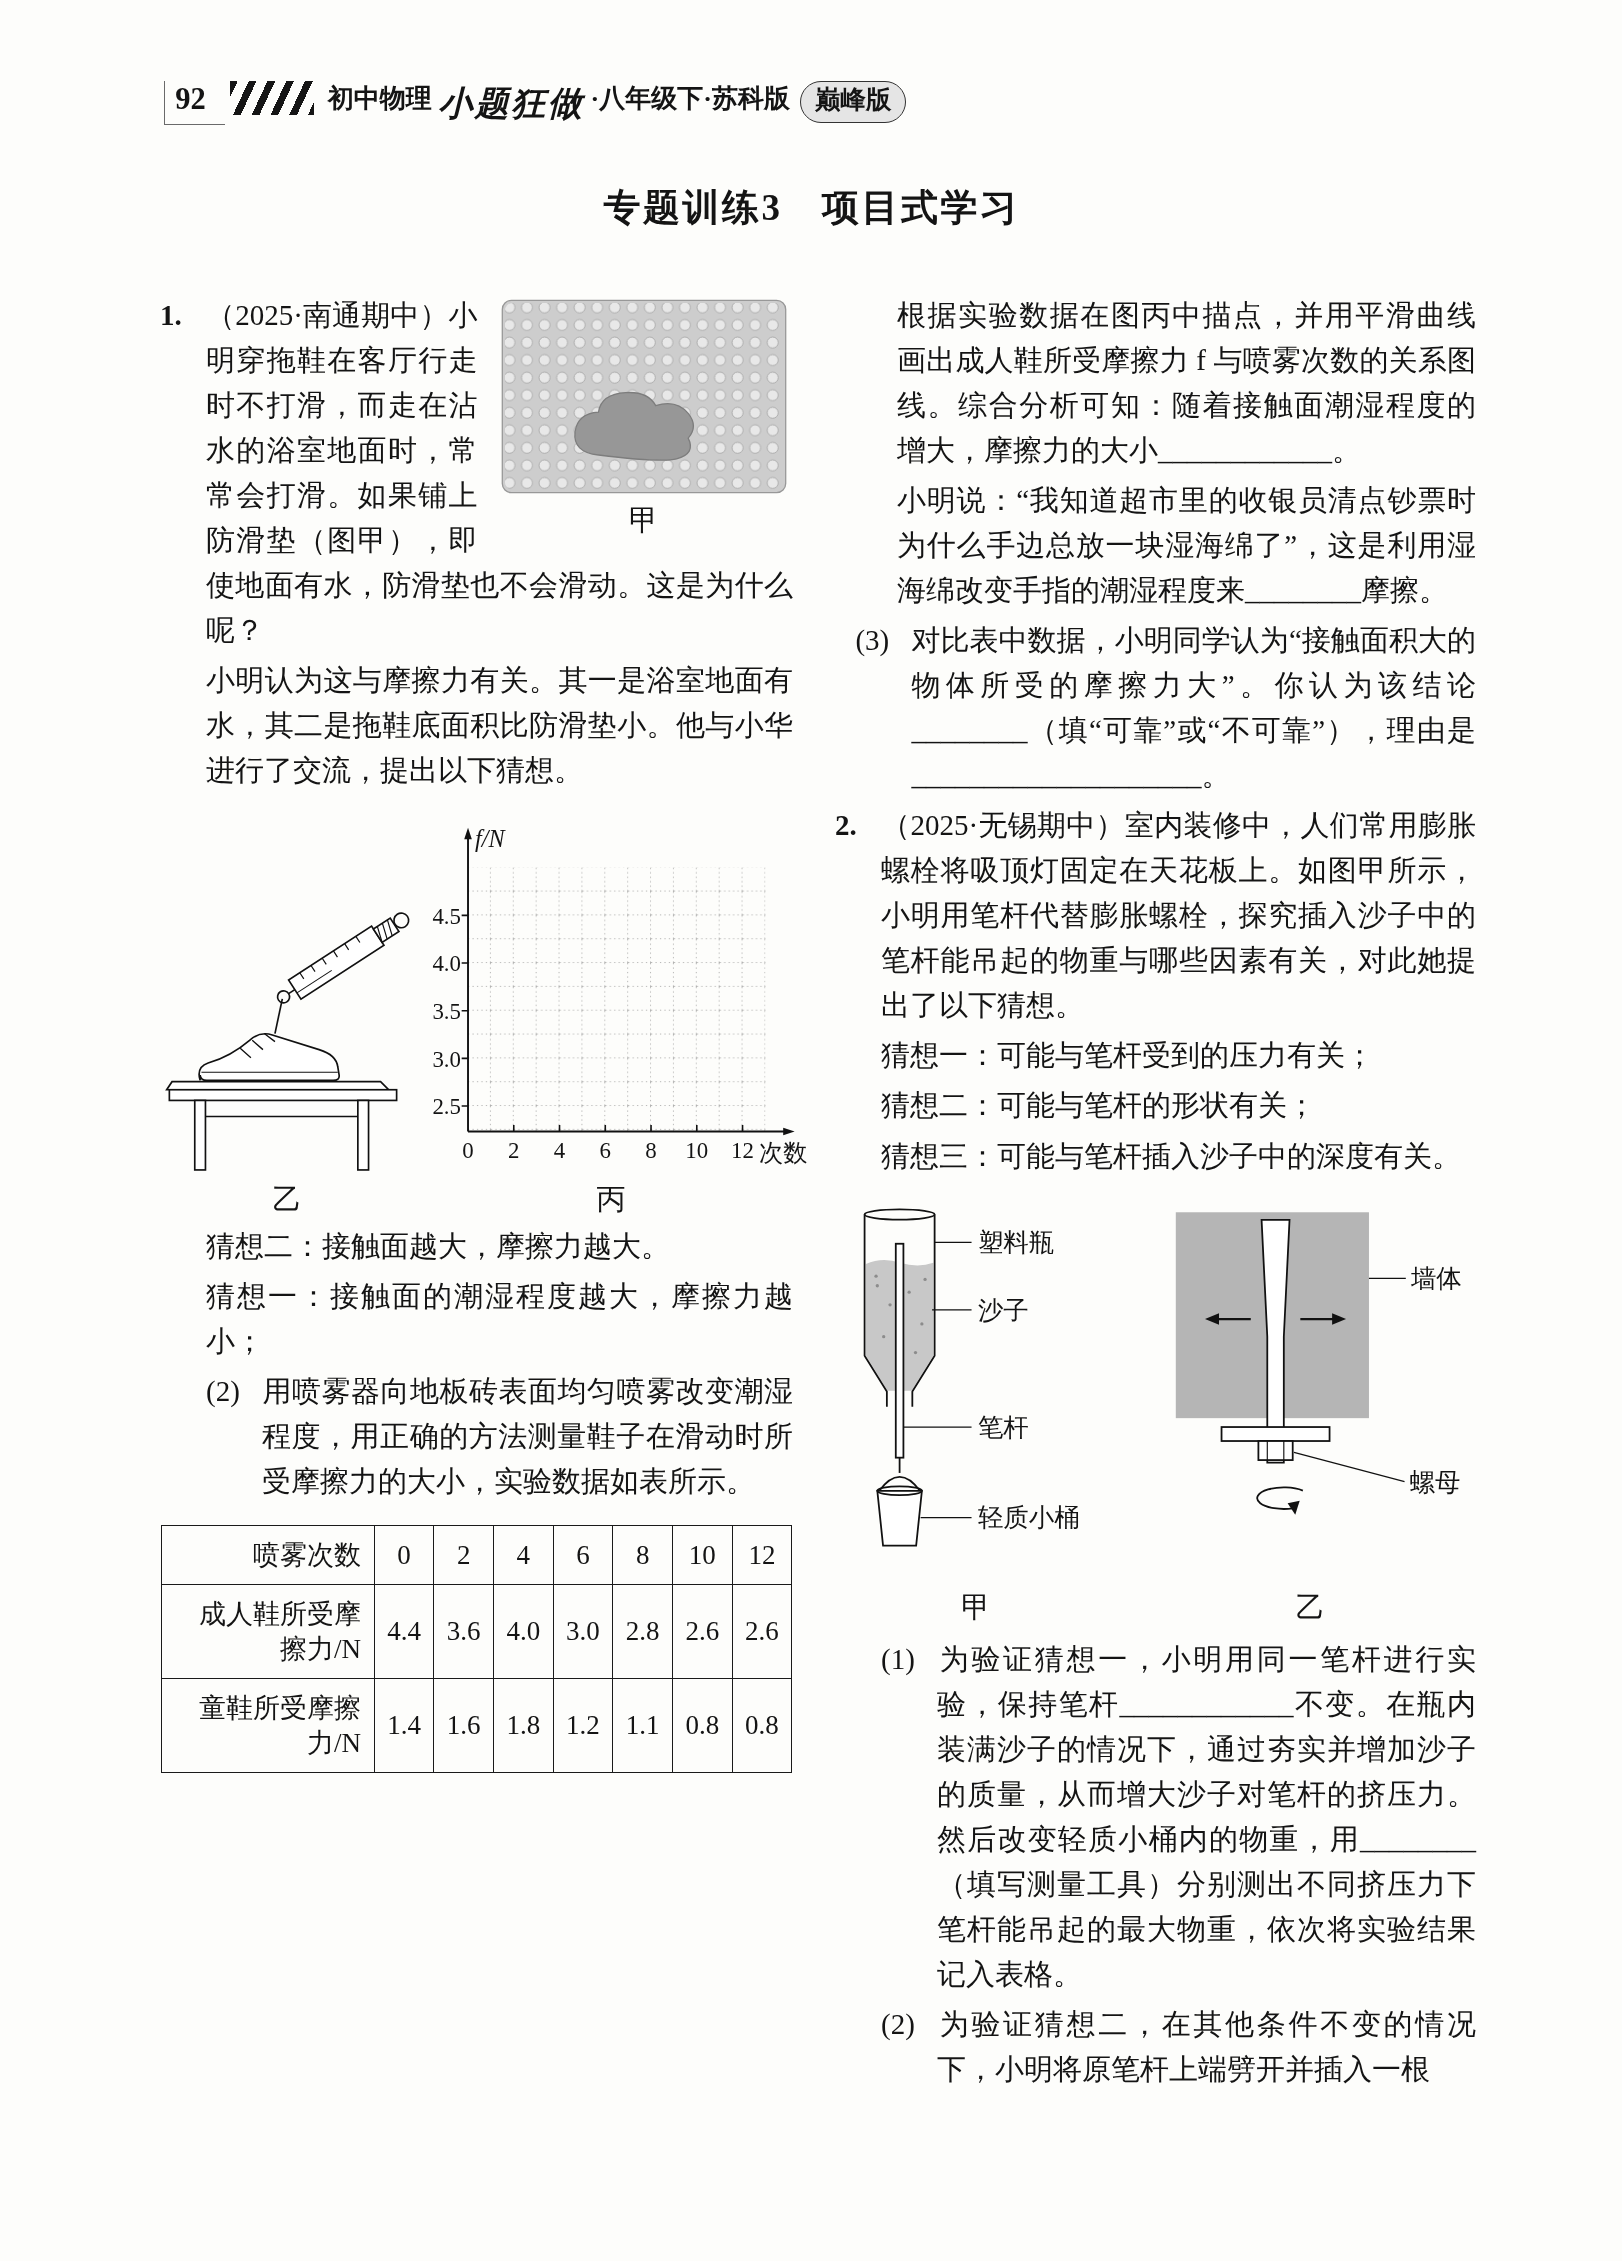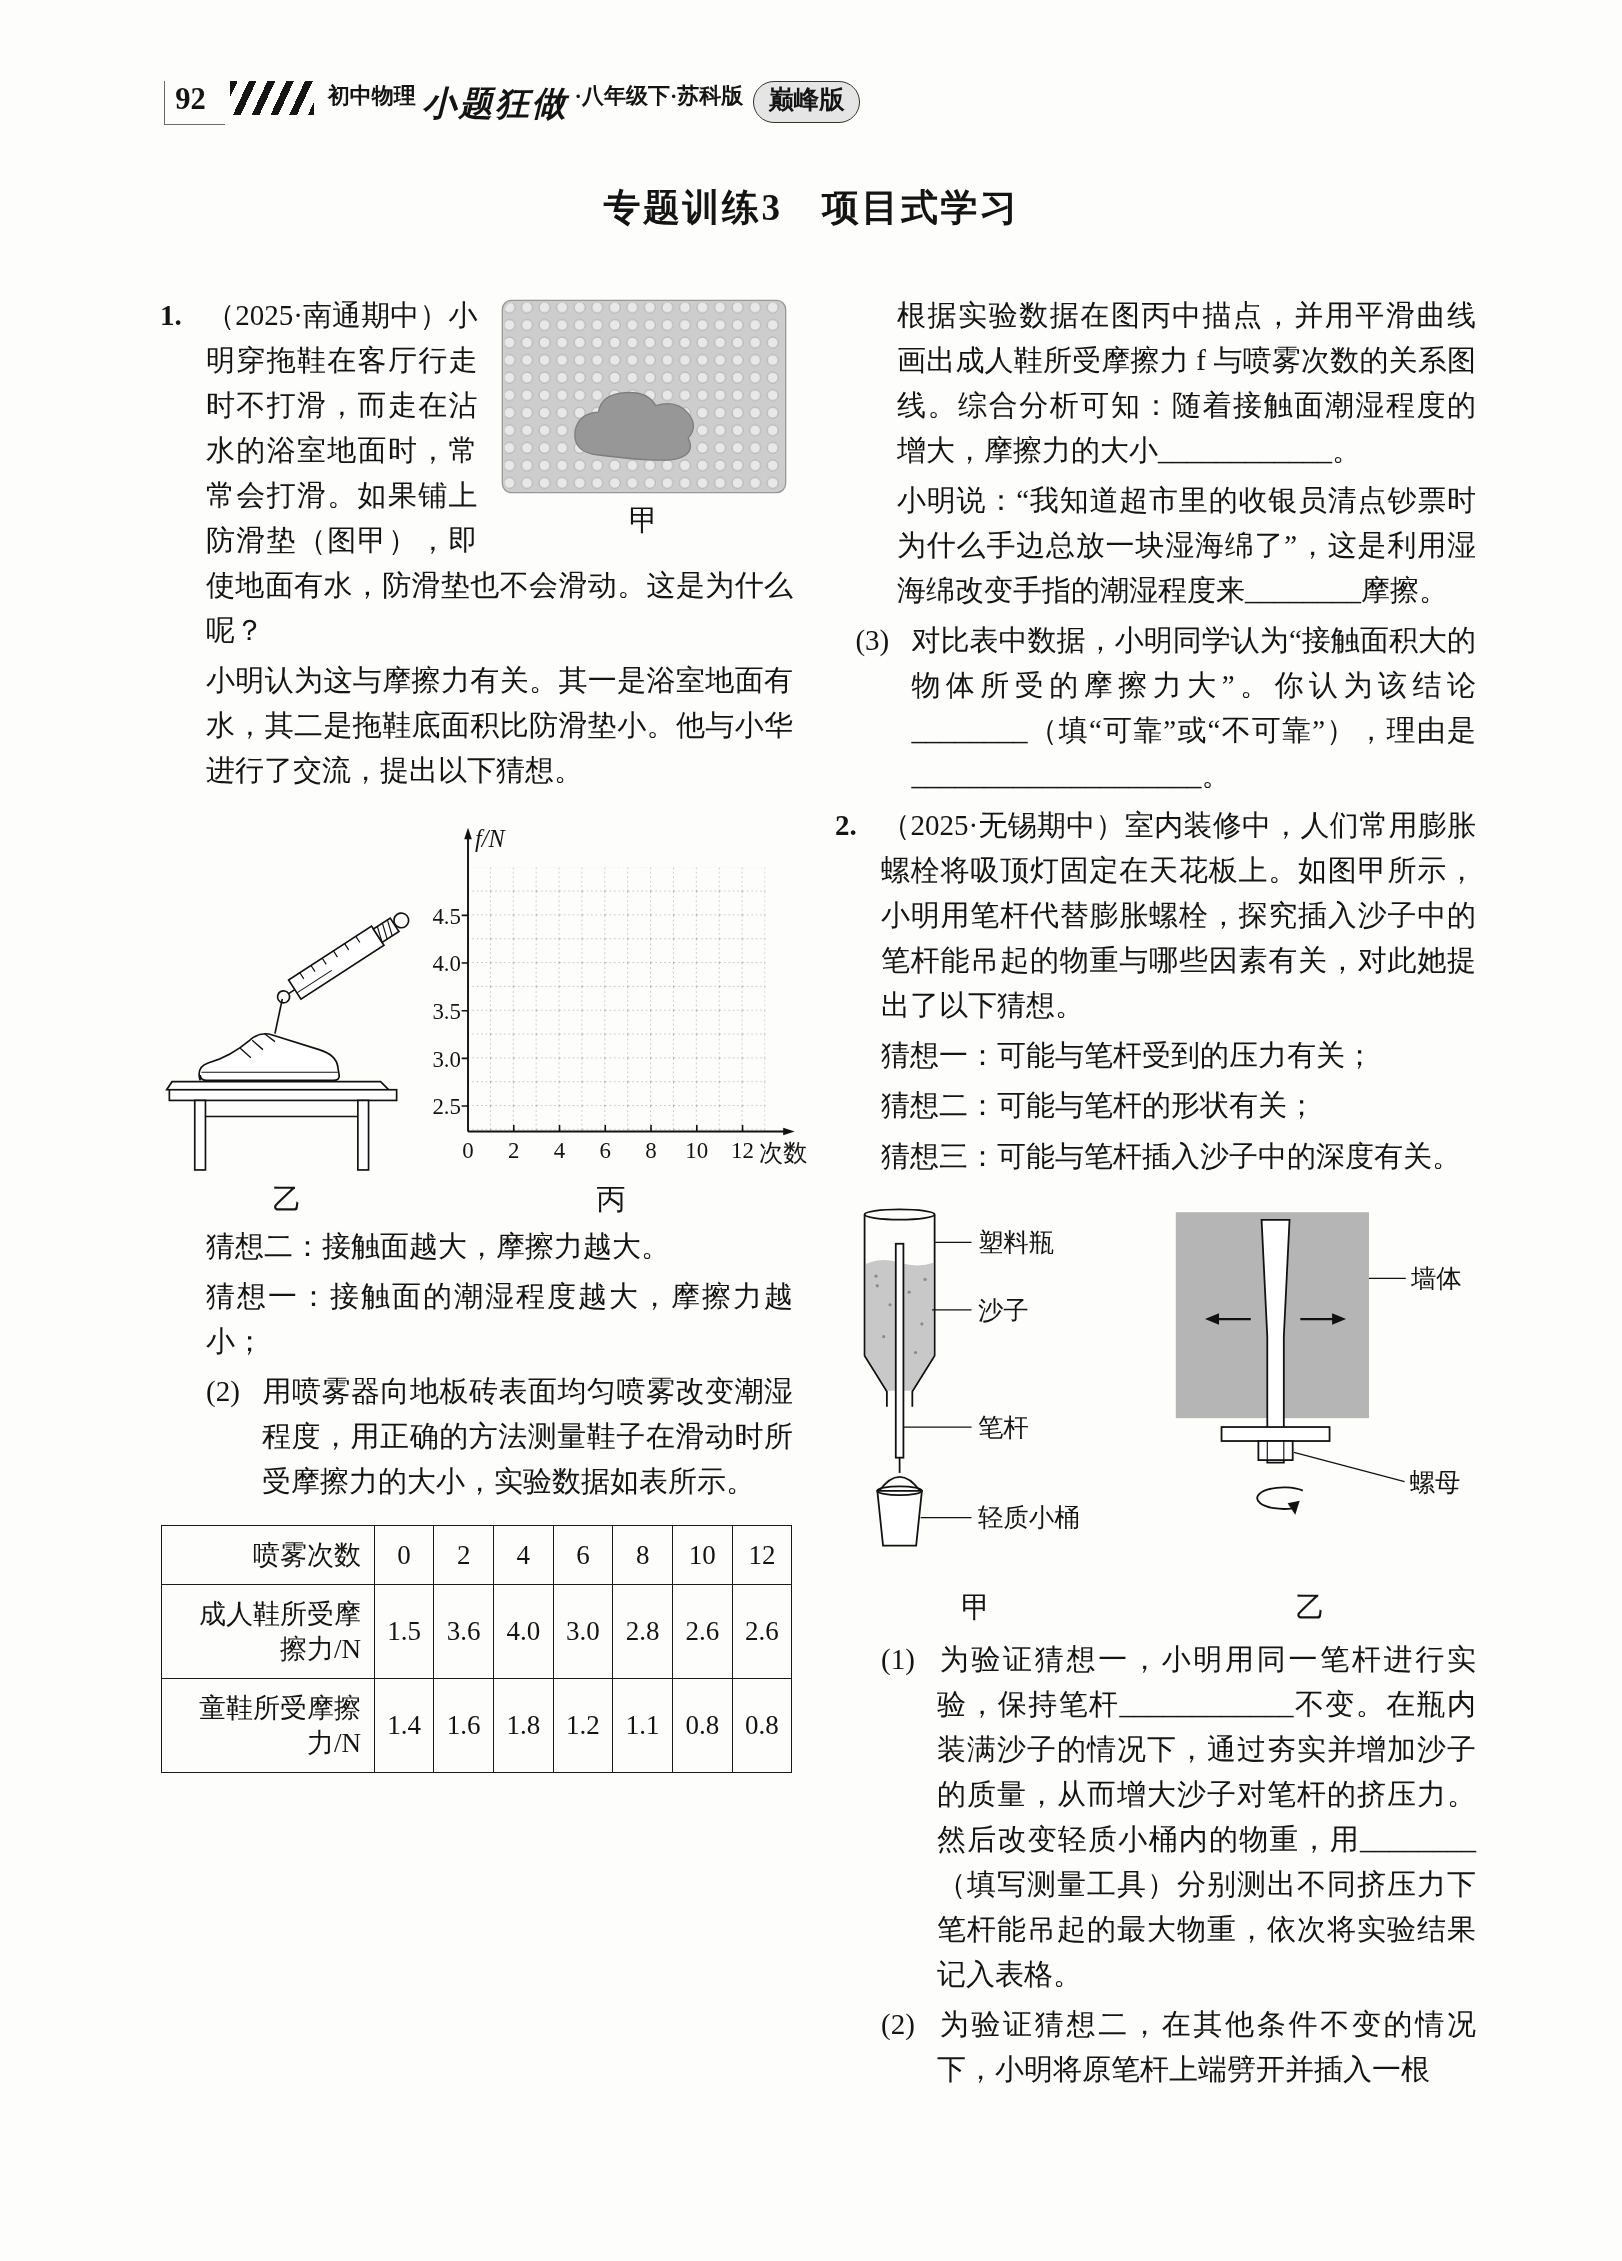--- a/index.html
+++ b/index.html
@@ -5,21 +5,21 @@
   html,body{margin:0;padding:0;background:#ffffff;}
   .page{position:relative;width:1623px;height:2261px;background:#fdfdfb;color:#141414;
         font-family:"Liberation Serif","DejaVu Serif",serif;overflow:hidden;}
 
   
   .hdr{position:absolute;left:164px;top:81px;display:flex;align-items:flex-start;height:46px;}
   .pageno{font-weight:bold;font-size:30.5px;padding:1.3px 19px 6.4px 10.2px;
           border-left:1.9px solid #6a6a6a;border-bottom:1.9px solid #6a6a6a;}
   .stripes{width:84px;height:34px;margin:0 14px 0 5.1px;
            background:repeating-linear-gradient(115deg,#151515 0 7px,transparent 7px 17px);}
-  .h-subject,.h-edition{font-weight:bold;font-size:22px;white-space:nowrap;font-family:Liberation Serif, serif;}
+  .h-subject,.h-edition{font-weight:bold;font-size:26px;white-space:nowrap;font-family:Liberation Serif, serif;}
   .h-logo{font-weight:900;font-style:italic;font-size:34px;margin:0 6.4px;letter-spacing:2.5px;white-space:nowrap;}
   .h-badge{margin-left:10.2px;border:1.9px solid #333;border-radius:23px;padding:1.3px 14px 5.1px;
            font-size:25.4px;font-weight:bold;background:#e5e5e5;white-space:nowrap;}
 
   
   .title{position:absolute;top:183px;left:0;right:0;margin:0;text-align:center;
          font-size:37px;font-weight:bold;letter-spacing:2.5px;}
 
   
   .col{position:absolute;top:293px;}
@@ -162,21 +162,21 @@
         <td>0</td>
         <td>2</td>
         <td>4</td>
         <td>6</td>
         <td>8</td>
         <td>10</td>
         <td>12</td>
       </tr>
       <tr>
         <td class="rowlab">成人鞋所受摩擦力/N</td>
-        <td>1.5</td>
+        <td>4.4</td>
         <td>3.6</td>
         <td>4.0</td>
         <td>3.0</td>
         <td>2.8</td>
         <td>2.6</td>
         <td>2.6</td>
       </tr>
       <tr>
         <td class="rowlab">童鞋所受摩擦力/N</td>
         <td>1.4</td>

